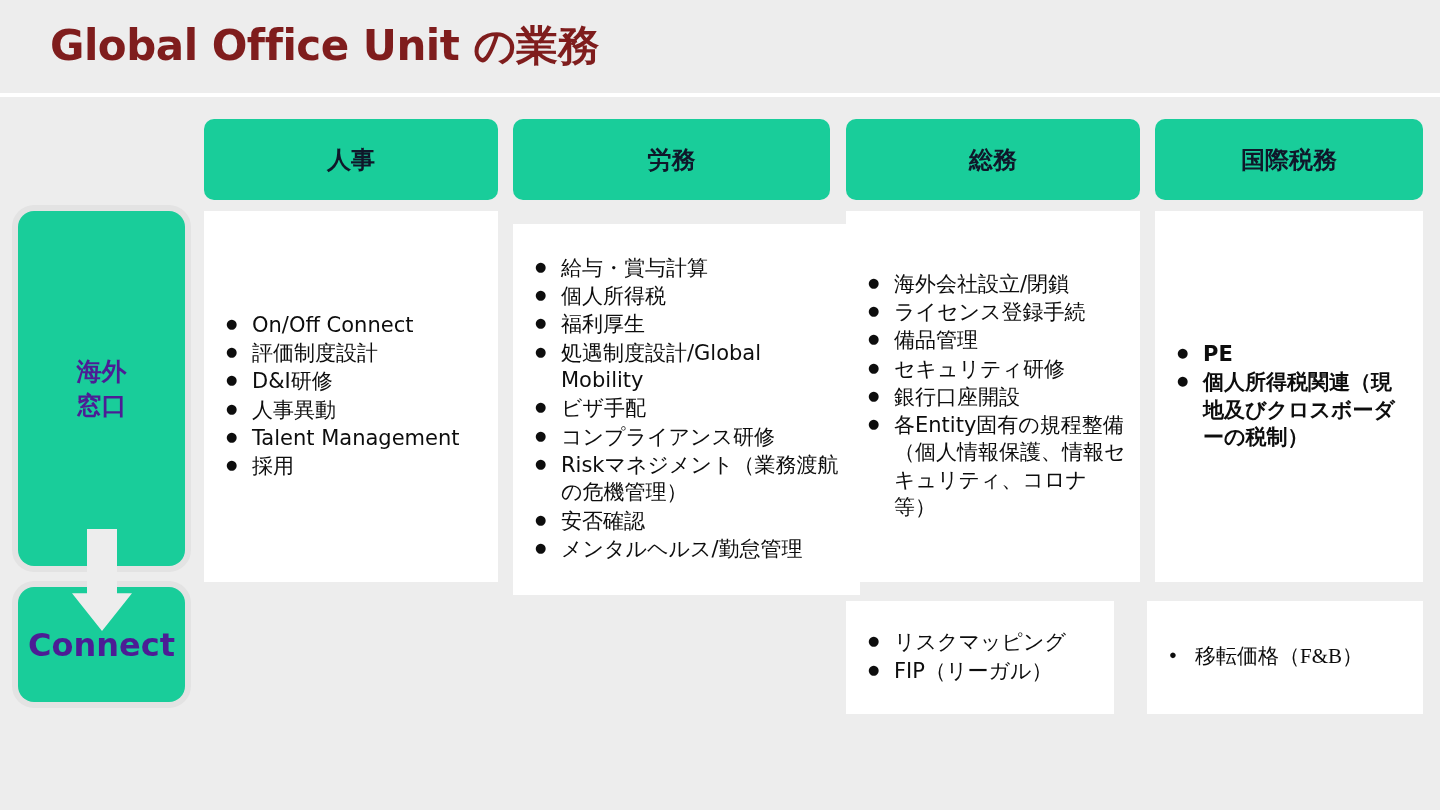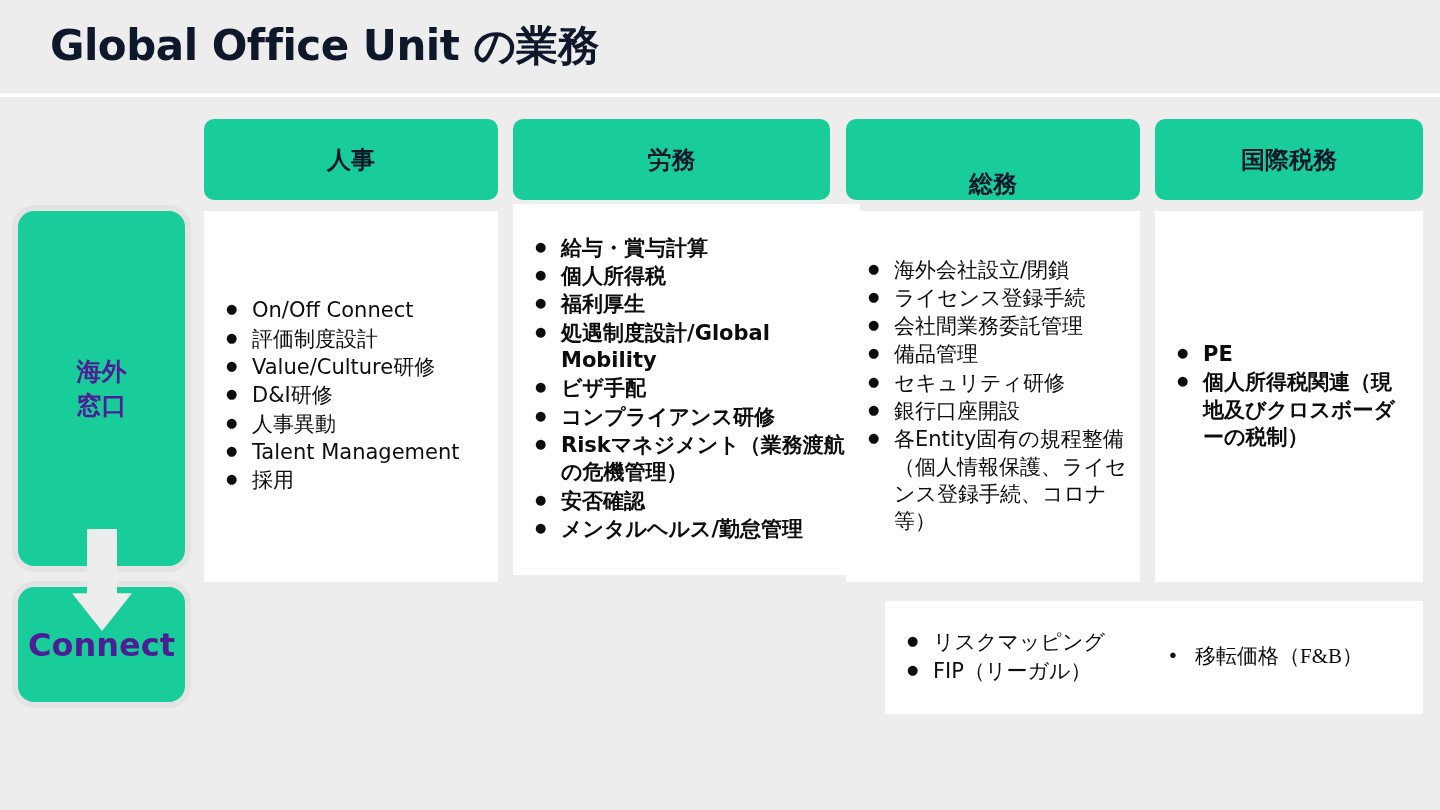--- a/index.html
+++ b/index.html
@@ -15,21 +15,21 @@
     position: relative;
   }
 
   
   #slide-title {
     position: absolute;
     left: 50px;
     top: 18px;
     font-size: 42px;
     font-weight: bold;
-    color: #0f172a;
+    color: #7f1d1d;
     letter-spacing: -0.5px;
     white-space: nowrap;
   }
   #title-divider {
     position: absolute;
     left: 0;
     top: 93px;
     width: 1440px;
     height: 4px;
     background: #ffffff;
@@ -123,28 +123,28 @@
     left: -22px;
     top: -1px;
     font-size: 13px;
     line-height: 1.95;
     color: #0d0d0d;
   }
 
   
   #col-header-0 { left: 204px;  width: 294px; }
   #col-header-1 { left: 513px;  width: 317px; }
-  #col-header-2 { left: 846px;  width: 294px; align-items: flex-end; }
+  #col-header-2 { left: 846px;  width: 294px; }
   #col-header-3 { left: 1155px; width: 268px; }
 
   #card-hr        { left: 204px;  top: 211px; width: 294px; height: 371px; }
-  #card-labor     { left: 513px;  top: 204px; width: 347px; height: 371px; font-weight: bold; }
+  #card-labor     { left: 513px;  top: 224px; width: 347px; height: 371px; }
   #card-admin     { left: 846px;  top: 211px; width: 294px; height: 371px; }
   #card-tax       { left: 1155px; top: 211px; width: 268px; height: 371px; font-weight: bold; }
-  #card-admin-2   { left: 846px;  top: 601px; width: 268px; height: 113px; margin-left: 39px; }
+  #card-admin-2   { left: 846px;  top: 601px; width: 268px; height: 113px; }
   #card-tax-2     { left: 1147px; top: 601px; width: 276px; height: 113px; font-family: Liberation Serif, serif; }
 </style>
 </head>
 <body>
 
 <div id="slide-title">Global Office Unit の業務</div>
 <div id="title-divider"></div>
 
 <div id="left-rail">
 
@@ -173,21 +173,20 @@
   <span>総務</span>
 </div>
 <div class="col-header" id="col-header-3">
   <span>国際税務</span>
 </div>
 
 <div class="card" id="card-hr">
   <ul>
       <li>On/Off Connect</li>
       <li>評価制度設計</li>
-      <li>Value/Culture研修</li>
       <li>D&amp;I研修</li>
       <li>人事異動</li>
       <li>Talent Management</li>
       <li>採用</li>
     </ul>
 </div>
 
 <div class="card" id="card-labor">
   <ul>
       <li>給与・賞与計算</li>
@@ -199,25 +198,24 @@
       <li>Riskマネジメント（業務渡航の危機管理）</li>
       <li>安否確認</li>
       <li>メンタルヘルス/勤怠管理</li>
     </ul>
 </div>
 
 <div class="card" id="card-admin">
   <ul>
       <li>海外会社設立/閉鎖</li>
       <li>ライセンス登録手続</li>
-      <li>会社間業務委託管理</li>
       <li>備品管理</li>
       <li>セキュリティ研修</li>
       <li>銀行口座開設</li>
-      <li>各Entity固有の規程整備（個人情報保護、ライセンス登録手続、コロナ等）</li>
+      <li>各Entity固有の規程整備（個人情報保護、情報セキュリティ、コロナ等）</li>
     </ul>
 </div>
 
 <div class="card" id="card-tax">
   <ul>
       <li>PE</li>
       <li>個人所得税関連（現地及びクロスボーダーの税制）</li>
     </ul>
 </div>
 

